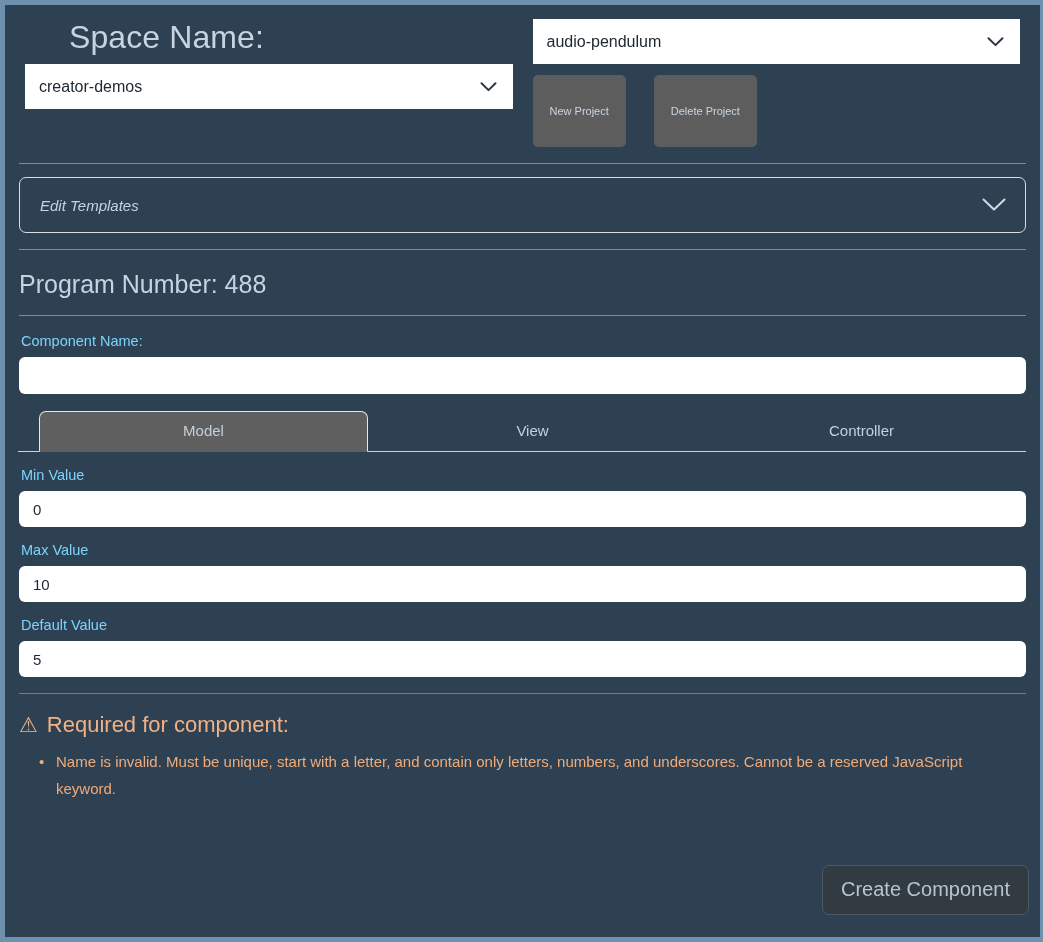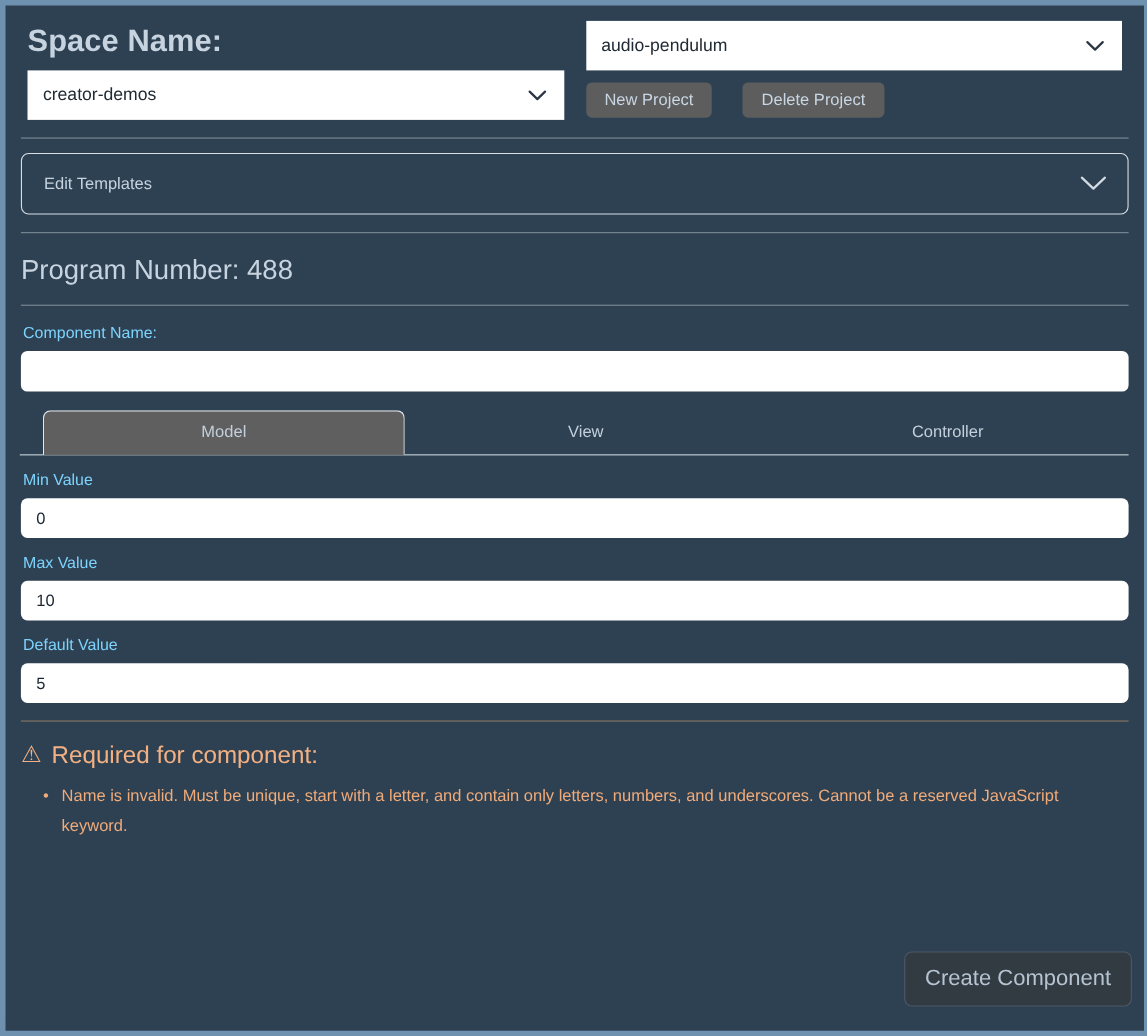--- a/index.html
+++ b/index.html
@@ -32,26 +32,27 @@
   
   .header {
     display: flex;
     padding: 14px 20px 0 20px;
     gap: 20px;
   }
   .header-col { width: 490px; }
   .header-col.right { width: 490px; }
 
   .big-label {
-    font-size: 28px;
-    font-weight: 700;
+    font-size: 32px;
+    font-weight: 400;
     color: #c7d4e0;
     letter-spacing: 0.1px;
     line-height: 36px;
     margin-bottom: 9px;
+    margin-left: 44px;
   }
 
   .select-wrap {
     position: relative;
     width: 100%;
   }
   .select-box {
     width: 100%;
     height: 45px;
     background: #ffffff;
@@ -82,22 +83,22 @@
     gap: 28px;
     margin-top: 11px;
     padding-left: 0;
   }
   .gbtn {
     background: #5d5d5d;
     border: none;
     border-radius: 5px;
     color: #c9d6e3;
     font-family: "Liberation Sans", sans-serif;
-    font-size: 15px;
-    padding: 7px 17px;
+    font-size: 11px;
+    padding: 27px 17px;
     cursor: pointer;
     line-height: 18px;
     white-space: nowrap;
   }
 
   
   .divider {
     height: 1px;
     background: #7d8a96;
     margin: 16px 14px 0 14px;
@@ -114,20 +115,21 @@
     border-radius: 7px;
     display: flex;
     align-items: center;
     justify-content: space-between;
     padding: 0 18px 0 20px;
     cursor: pointer;
   }
   .accordion-label {
     font-size: 15px;
     color: #c6d3df;
+    font-style: italic;
   }
   .accordion-chevron { line-height: 0; }
 
   
   .program-number {
     margin: 17px 14px 0 14px;
     font-size: 25px;
     color: #c7d4e0;
     font-weight: 400;
     line-height: 34px;

